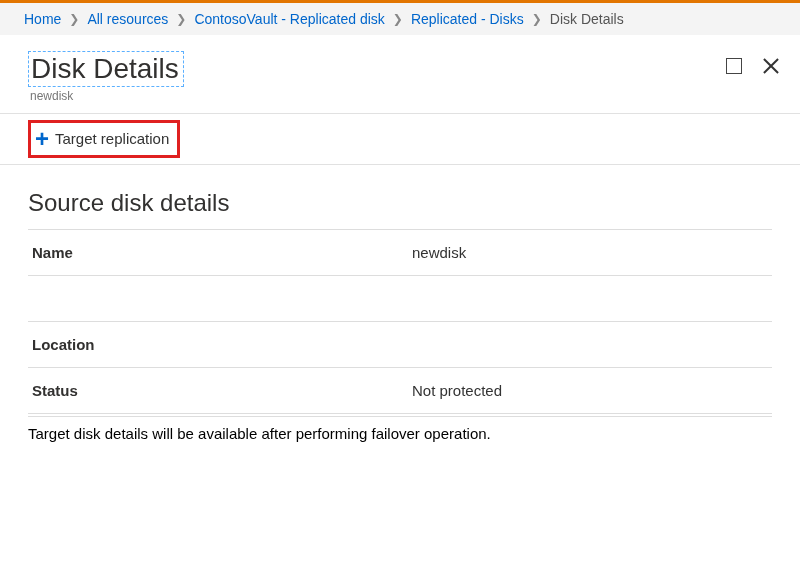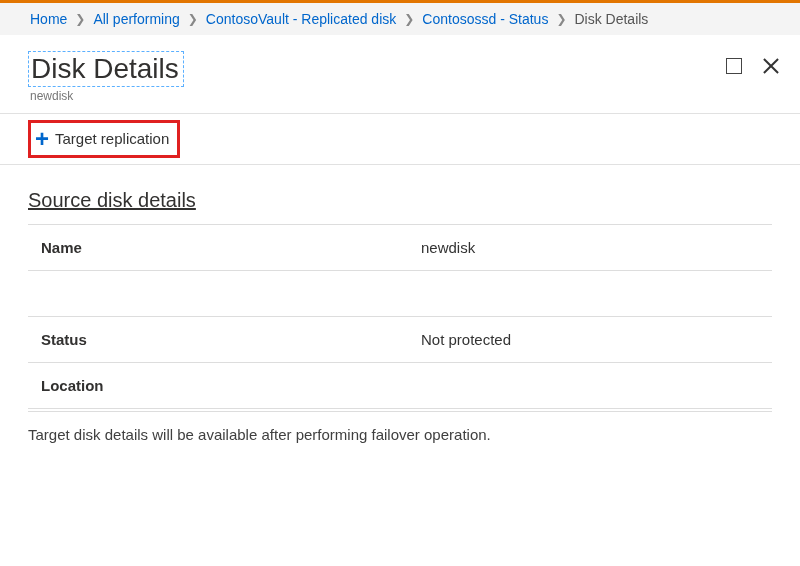--- a/index.html
+++ b/index.html
@@ -13,21 +13,21 @@
       overflow: hidden;
     }
     .top-border {
       height: 3px;
       background: #e27500;
     }
     .breadcrumb {
       display: flex;
       align-items: center;
       height: 32px;
-      padding: 0 28px;
+      padding: 0 22px;
       background: #f4f4f4;
       font-size: 14px;
       overflow: hidden;
       white-space: nowrap;
     }
     .breadcrumb a {
       color: #0066cc;
       text-decoration: none;
       padding: 0 2px;
     }
@@ -111,70 +111,68 @@
     .plus-icon {
       color: #0066cc;
       font-weight: 700;
       font-size: 24px;
       line-height: 1;
     }
     .content {
       padding: 10px 28px;
     }
     .section-title {
-      font-size: 20px;
+      font-size: 24px;
       font-weight: 400;
       margin: 14px 0 12px 0;
-      text-decoration: underline;
     }
     .table {
       border-top: 1px solid #ddd;
     }
     .row {
       display: flex;
       align-items: center;
       border-bottom: 1px solid #ddd;
       min-height: 46px;
       padding: 10px 4px;
     }
     .row .label {
       width: 380px;
       font-weight: 700;
       font-size: 15px;
-      margin-left: 9px;
     }
     .row .value {
       flex: 1;
       font-size: 15px;
       color: #333;
       white-space: nowrap;
       overflow: hidden;
       text-overflow: ellipsis;
     }
     .note {
       font-size: 15px;
-      color: #404040;
+      color: #000000;
       border-top: 1px solid #ddd;
-      padding-top: 14px;
+      padding-top: 8px;
       margin-top: 2px;
     }
   </style>
 </head>
 <body>
 
 <div class="top-border"></div>
 
 <nav class="breadcrumb">
   <a href="#">Home</a>
   <span class="sep">❯</span>
-  <a href="#">All performing</a>
+  <a href="#">All resources</a>
   <span class="sep">❯</span>
   <a href="#">ContosoVault - Replicated disk</a>
   <span class="sep">❯</span>
-  <a href="#">Contosossd - Status</a>
+  <a href="#">Replicated - Disks</a>
   <span class="sep">❯</span>
   <span class="current">Disk Details</span>
 </nav>
 
 <div class="header">
   <div class="title-wrap">
     <span class="title">Disk Details</span>
     <span class="subtitle">newdisk</span>
   </div>
   <div class="header-actions">
@@ -193,23 +191,23 @@
 <div class="content">
   <div class="section-title">Source disk details</div>
   <div class="table">
     <div class="row">
       <div class="label">Name</div>
       <div class="value">newdisk</div>
     </div>
     <div class="row">
     </div>
     <div class="row">
+      <div class="label">Location</div>
+      <div class="value"></div>
+    </div>
+    <div class="row">
       <div class="label">Status</div>
       <div class="value">Not protected</div>
     </div>
-    <div class="row">
-      <div class="label">Location</div>
-      <div class="value"></div>
-    </div>
   </div>
 
   <div class="note">Target disk details will be available after performing failover operation.</div>
 </div>
 
 </body></html>

